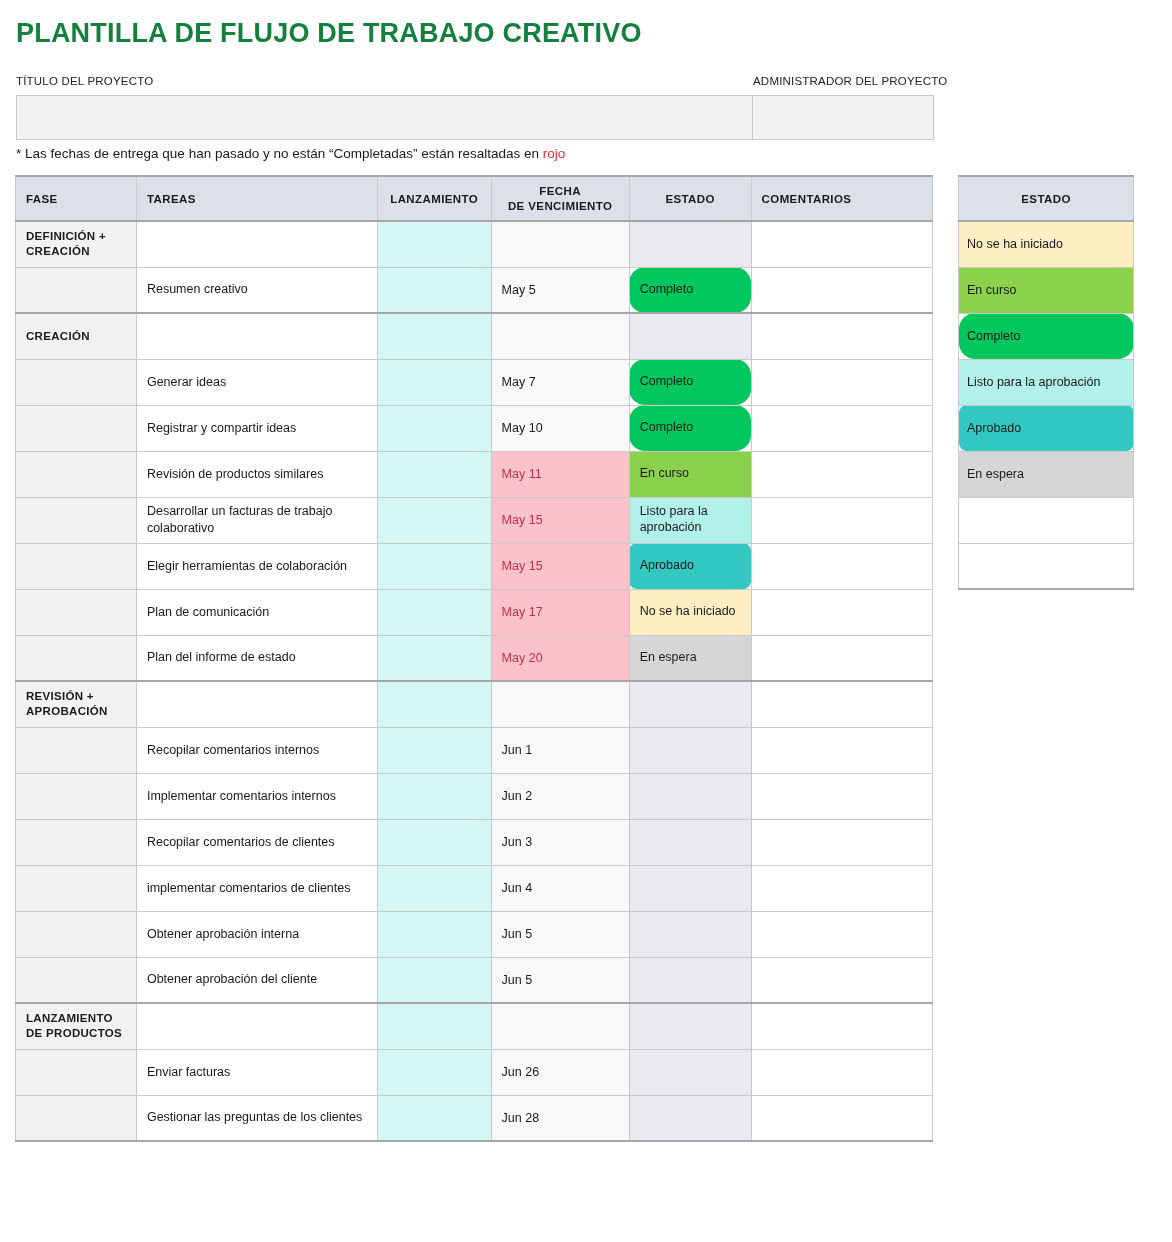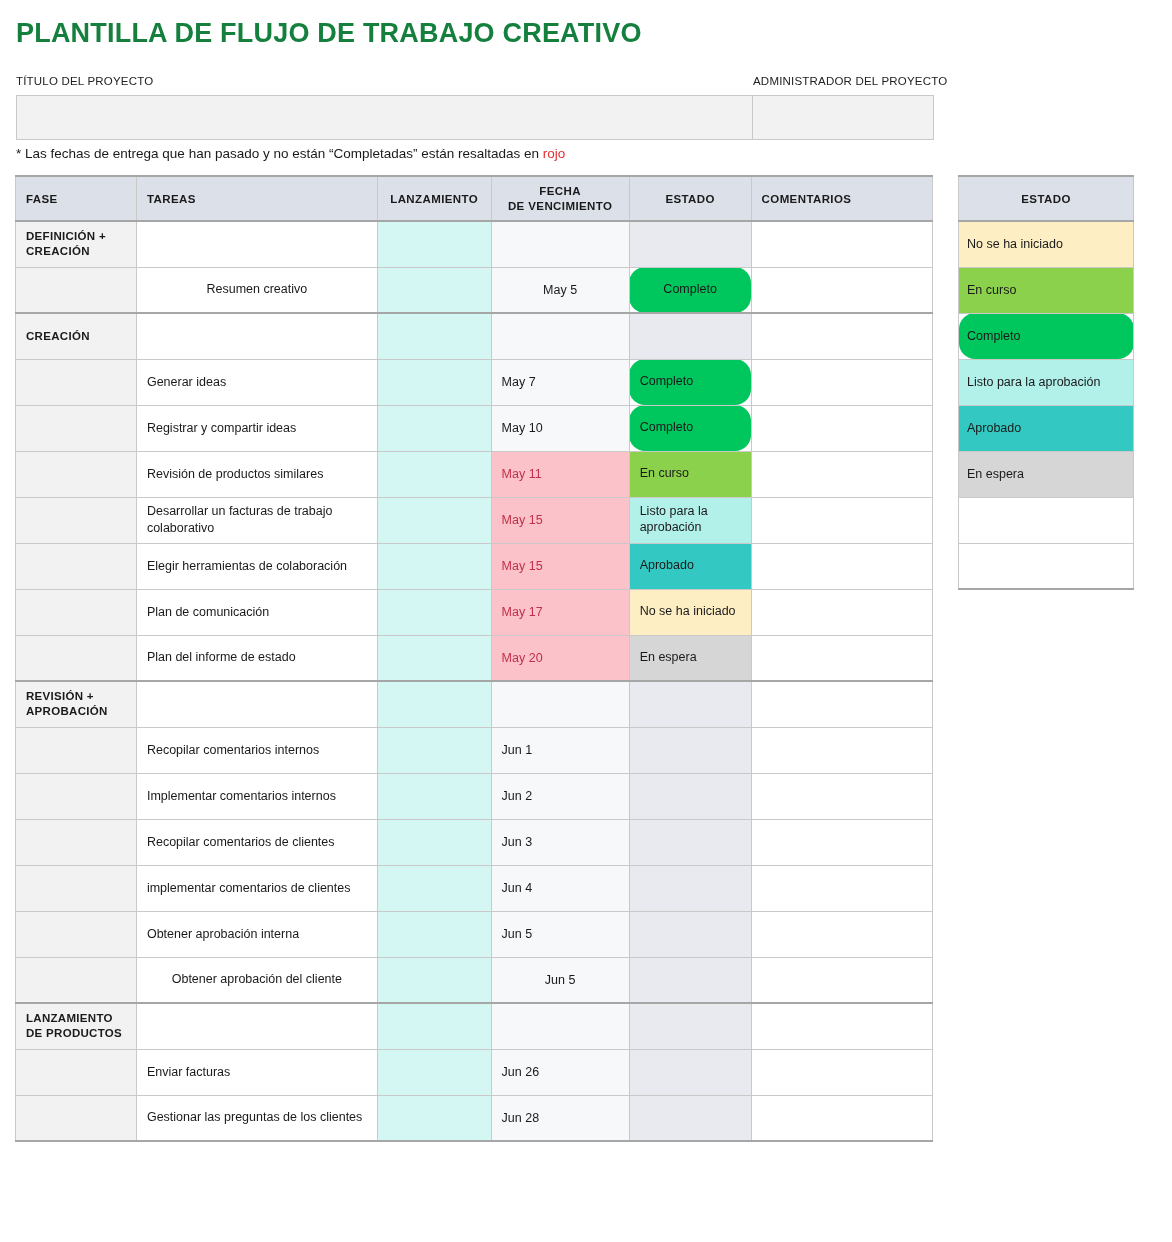--- a/index.html
+++ b/index.html
@@ -126,28 +126,28 @@
   td.cell-date { background: #f7f8fa; font-size: 12.5px; }
   td.cell-status { background: #ffffff; font-size: 12.5px; line-height: 1.25; }
   td.cell-coment { background: #ffffff; }
 
   tr.task-row td { height: 46px; }
   tr.phase-row td { height: 46px; }
   tr.phase-row td.cell-task { background: #ffffff; }
   tr.phase-row td.cell-date { background: #f7f8fa; }
   tr.phase-row td.cell-status { background: #e8eaf0; }
   tr.phase-row td { border-top: 2px solid #a6a6a6; }
-  tr.phase-end td { border-bottom: 2px solid #a6a6a6; text-align: center; }
+  tr.phase-end td { border-bottom: 2px solid #a6a6a6; }
   tr.last-row td { border-bottom: 2px solid #a6a6a6; }
 
   
   .st-complete   { background: #00c65e !important; border-radius: 16px; }
   .st-progress   { background: #8cd14b !important; }
   .st-ready      { background: #b2f0ea !important; }
-  .st-approved   { background: #33c9c2 !important; }
+  .st-approved   { background: #33c9c2 !important; border-radius: 8px; }
   .st-notstarted { background: #fdeec4 !important; }
   .st-waiting    { background: #d6d6d6 !important; }
   .st-blank      { background: #e8eaf0 !important; }
   .date-late     { background: #fbc3c9 !important; color: #c0304a !important; margin-top: 41px; }
 
   
   .legend-table {
     position: absolute;
     left: 958px;
     top: 175px;

